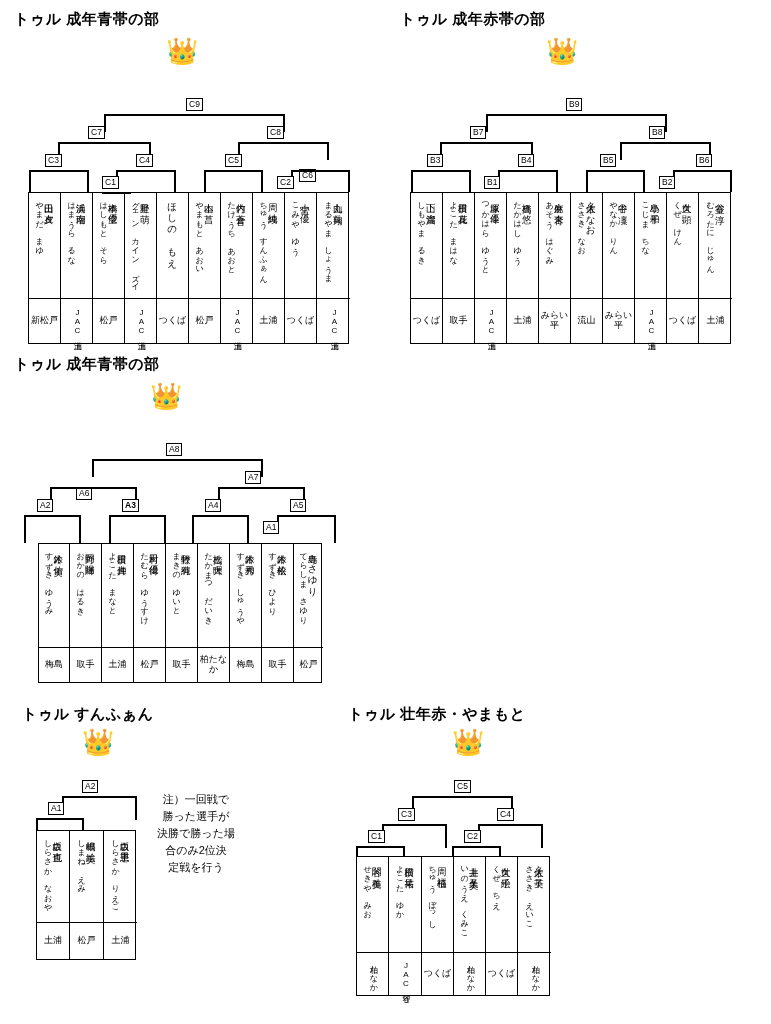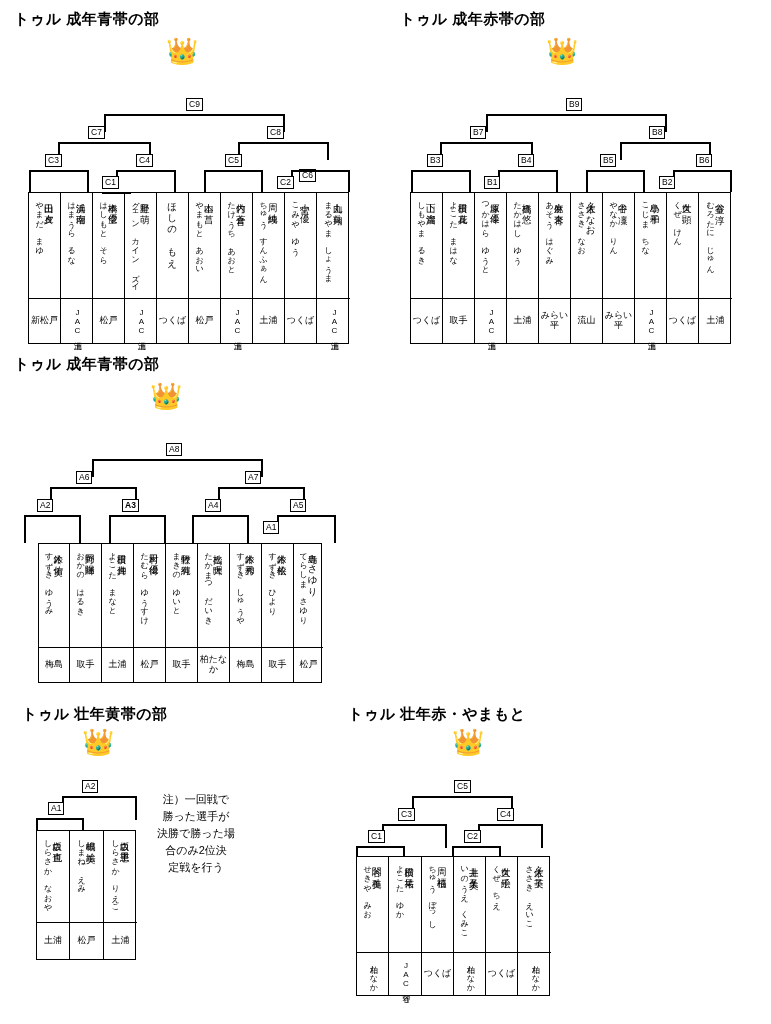--- a/index.html
+++ b/index.html
@@ -300,21 +300,21 @@
 
 <div class="bracket-block" style="left:14px;top:355px;">
   <div class="title">トゥル 成年青帯の部</div>
   <div class="crown" style="position:absolute;left:136px;top:28px;">👑</div>
 
   <div class="tree" style="position:absolute;left:0;top:60px;width:340px;height:125px;">
     <div class="node" style="left:152px;top:28px;">A8</div>
     <div class="ln h" style="left:78px;top:44px;width:170px;"></div>
     <div class="ln v" style="left:78px;top:44px;height:18px;"></div>
     <div class="ln v" style="left:247px;top:44px;height:18px;"></div>
-    <div class="node" style="left:62px;top:56px;">A6</div>
+    <div class="node" style="left:62px;top:72px;">A6</div>
     <div class="node" style="left:231px;top:56px;">A7</div>
     <div class="ln h" style="left:36px;top:72px;width:86px;"></div>
     <div class="ln v" style="left:36px;top:72px;height:18px;"></div>
     <div class="ln v" style="left:121px;top:72px;height:18px;"></div>
     <div class="ln h" style="left:204px;top:72px;width:86px;"></div>
     <div class="ln v" style="left:204px;top:72px;height:18px;"></div>
     <div class="ln v" style="left:289px;top:72px;height:18px;"></div>
     <div class="node" style="left:23px;top:84px;">A2</div>
     <div class="node" style="left:108px;top:84px;font-weight:bold;">A3</div>
     <div class="node" style="left:191px;top:84px;">A4</div>
@@ -413,21 +413,21 @@
           <span class="vt small">てらしま　さゆり</span>
         </div>
       <div class="clubrow" style="height:34px;">
           <span class="club">松戸</span>
         </div>
     </div>
   </div>
 </div>
 
 <div class="bracket-block" style="left:22px;top:705px;">
-  <div class="title">トゥル 壮年黄帯の部</div>
+  <div class="title">トゥル すんふぁん</div>
   <div class="crown" style="position:absolute;left:60px;top:24px;">👑</div>
 
   <div class="tree" style="position:absolute;left:0;top:55px;width:130px;height:70px;">
     <div class="node" style="left:60px;top:20px;">A2</div>
     <div class="ln h" style="left:40px;top:36px;width:74px;"></div>
     <div class="ln v" style="left:113px;top:36px;height:24px;"></div>
     <div class="ln v" style="left:40px;top:36px;height:12px;"></div>
     <div class="node" style="left:26px;top:42px;">A1</div>
     <div class="ln h" style="left:14px;top:58px;width:48px;"></div>
     <div class="ln v" style="left:14px;top:58px;height:12px;"></div>

